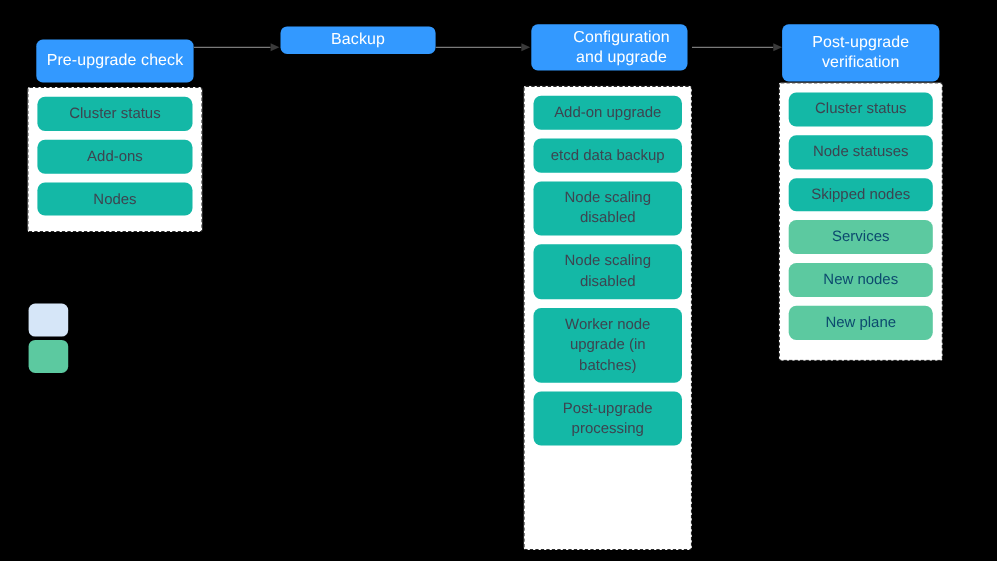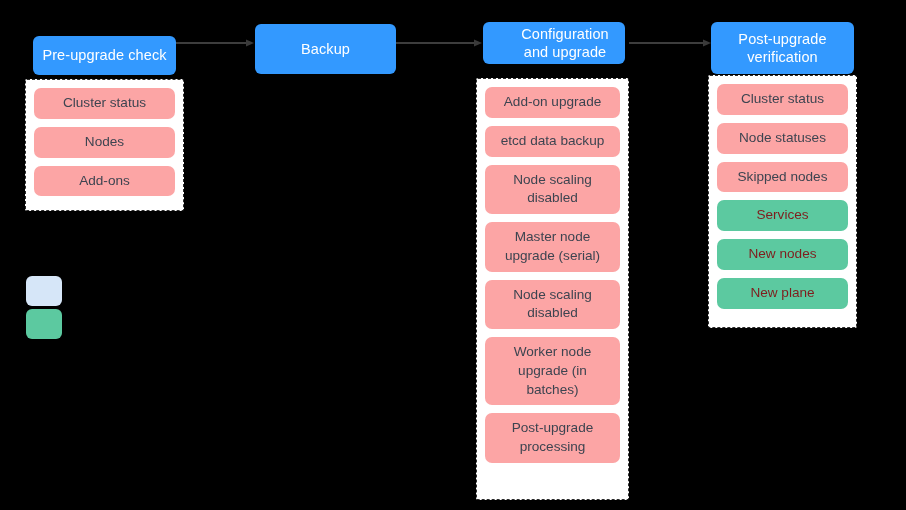--- a/index.html
+++ b/index.html
@@ -60,22 +60,22 @@
     display: flex;
     align-items: center;
     justify-content: center;
     text-align: center;
     font-size: 13.6px;
     line-height: 1.38;
     padding: 6px 8px;
     color: #3d4450;
     background: #D6E6F8;
   }
-  .item.blue  { background: #fca5a5; color: #3d4450; }
-  .item.green { background: #5CC9A0; color: #7f1d1d; }
+  .item.blue  { background: #14b8a6; color: #3d4450; }
+  .item.green { background: #5CC9A0; color: #0c4a6e; }
 
   .item.h1 { min-height: 30px; }
   .item.h2 { min-height: 48px; }
   .item.h3 { min-height: 66px; }
 
   
   .connector {
     position: absolute;
     height: 12px;
     display: block;
@@ -100,44 +100,43 @@
 </style>
 </head>
 <body>
 
 <div class="canvas">
 
   <div class="stage-header" style="left:33px; top:36px; width:143px; height:39px;">Pre-upgrade check</div>
 
   <div class="stage-group" style="left:25px; top:79px; width:159px; height:132px;">
     <div class="item blue h1">Cluster status</div>
+    <div class="item blue h1">Add-ons</div>
     <div class="item blue h1">Nodes</div>
-    <div class="item blue h1">Add-ons</div>
   </div>
 
   <svg class="connector" style="left:176px; top:37px; width:80px; height:12px;" viewBox="0 0 80 12">
     <line x1="0" y1="6" x2="70" y2="6" stroke="#7a7a7a" stroke-width="1.2"></line>
     <path d="M70 2.4 L78 6 L70 9.6 Z" fill="#3a3a3a"></path>
   </svg>
 
-  <div class="stage-header" style="left:255px; top:24px; width:141px; height:50px;">Backup</div>
+  <div class="stage-header" style="left:255px; top:24px; width:141px; height:25px;">Backup</div>
 
 
   <svg class="connector" style="left:396px; top:37px; width:88px; height:12px;" viewBox="0 0 88 12">
     <line x1="0" y1="6" x2="78" y2="6" stroke="#7a7a7a" stroke-width="1.2"></line>
     <path d="M78 2.4 L86 6 L78 9.6 Z" fill="#3a3a3a"></path>
   </svg>
 
   <div class="stage-header" style="left:483px; top:22px; width:142px; height:42px;padding-left:28px;">Configuration and upgrade</div>
 
   <div class="stage-group" style="left:476px; top:78px; width:153px; height:422px;">
     <div class="item blue h1">Add-on upgrade</div>
     <div class="item blue h1">etcd data backup</div>
     <div class="item blue h2">Node scaling disabled</div>
-    <div class="item blue h2">Master node upgrade (serial)</div>
     <div class="item blue h2">Node scaling disabled</div>
     <div class="item blue h3">Worker node upgrade (in batches)</div>
     <div class="item blue h2">Post-upgrade processing</div>
   </div>
 
   <svg class="connector" style="left:629px; top:37px; width:84px; height:12px;" viewBox="0 0 84 12">
     <line x1="0" y1="6" x2="74" y2="6" stroke="#7a7a7a" stroke-width="1.2"></line>
     <path d="M74 2.4 L82 6 L74 9.6 Z" fill="#3a3a3a"></path>
   </svg>
 

